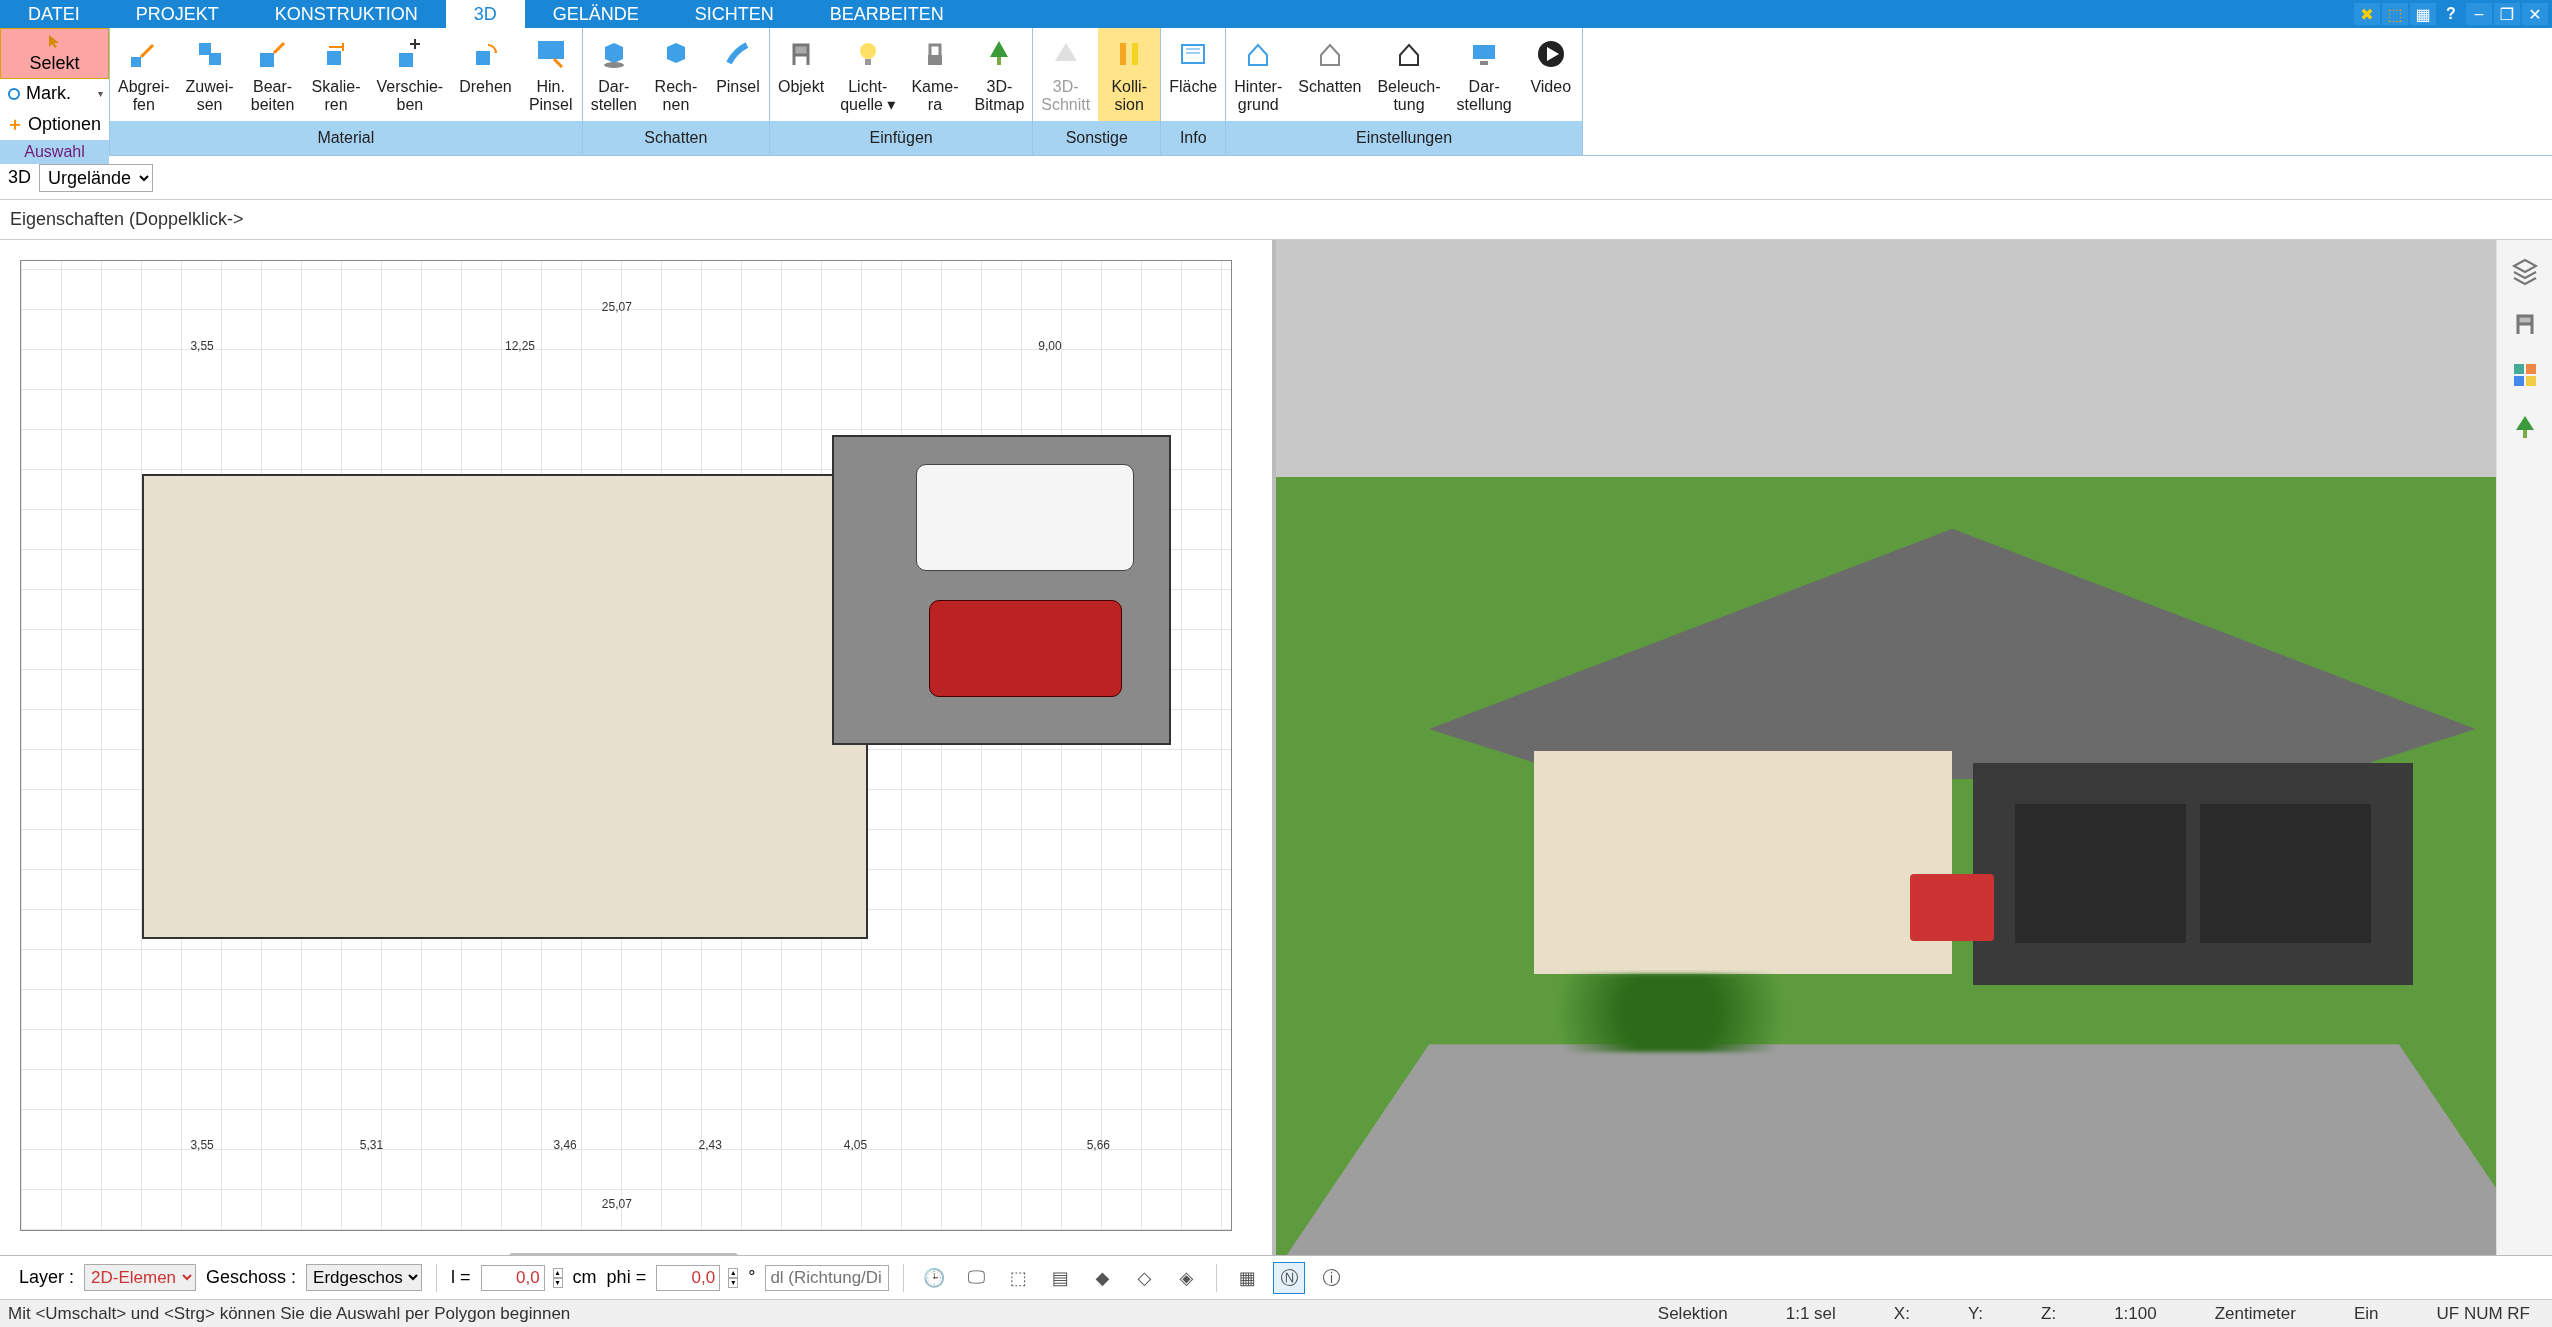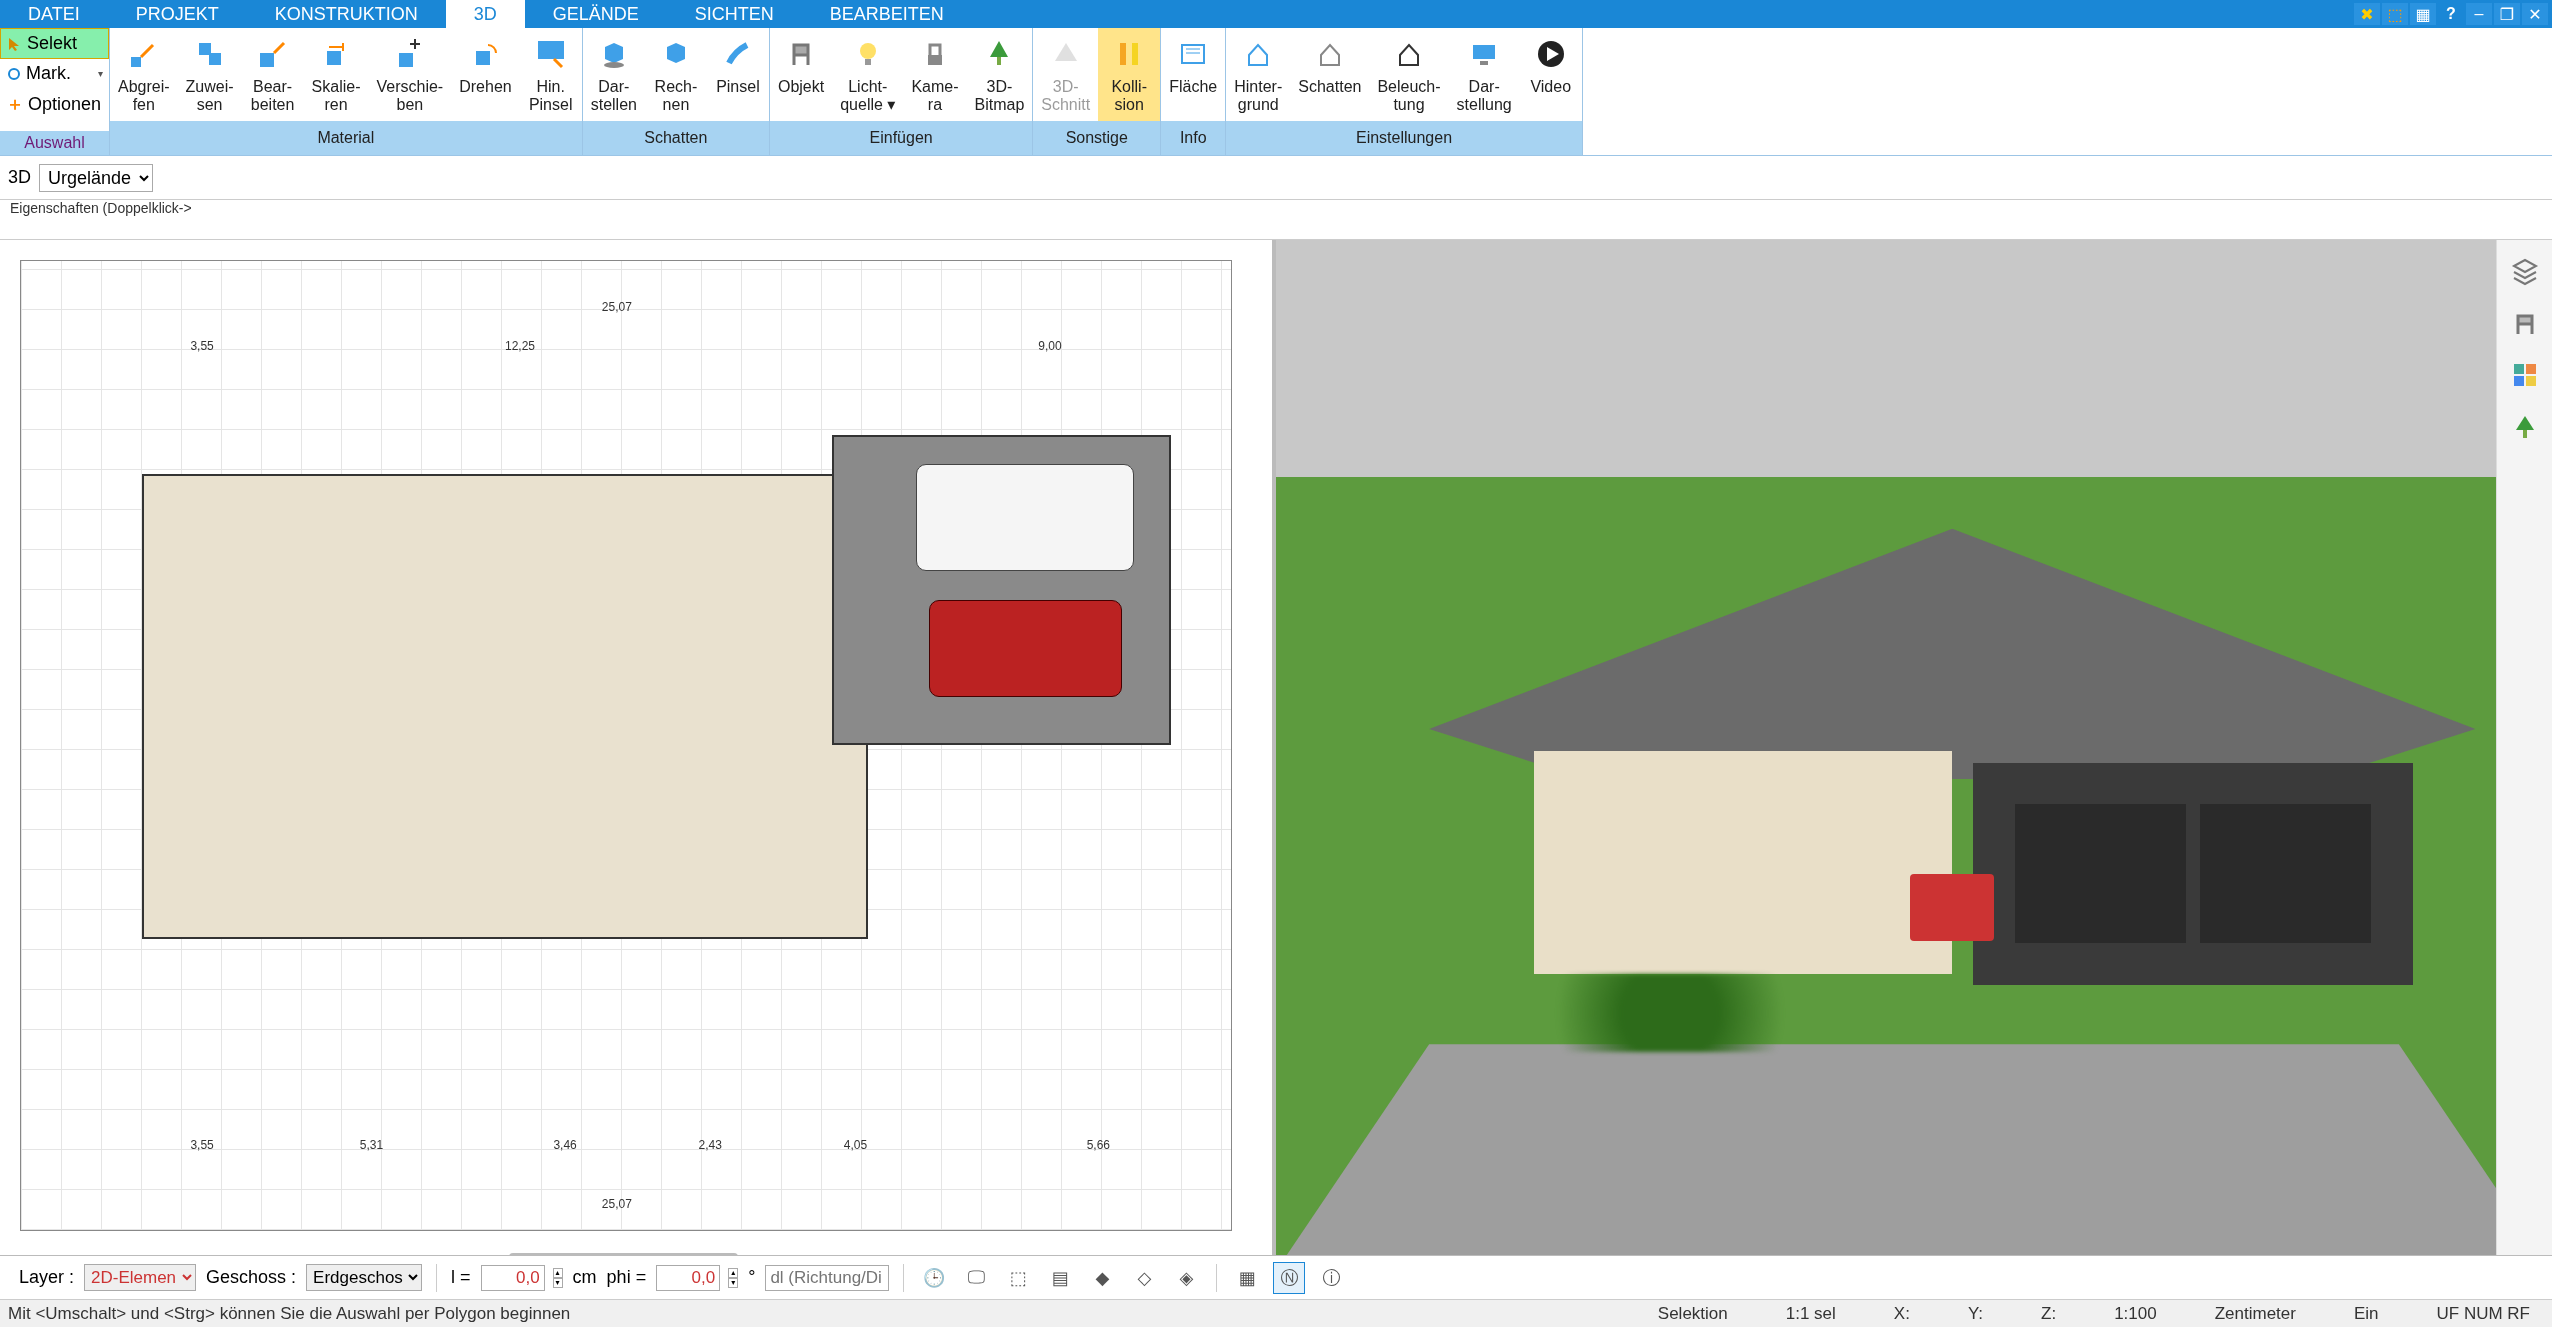--- a/index.html
+++ b/index.html
@@ -11,37 +11,37 @@
 .menubar .menu-item.active { background: #fff; color: #1a87d6; }
 .menubar .spacer { flex: 1; }
 .menubar .win-btns { display: flex; align-items: center; padding-right: 4px; gap: 2px; }
 .menubar .win-btns span { width: 26px; height: 22px; display: flex; align-items: center; justify-content: center; font-size: 16px; cursor: pointer; background: #2a93e0; }
 .menubar .win-btns span.help { background:#1a87d6; font-weight:bold; }
 
 
 .ribbon { display: flex; background: #fff; border-bottom: 1px solid #9cc5e6; height: 128px; }
 .ribbon-left { display: flex; flex-direction: column; width: 110px; border-right: 1px solid #9cc5e6; }
 .ribbon-left .btn { display: flex; align-items: center; font-size: 18px; padding: 4px 6px; gap: 4px; cursor:pointer; }
-.ribbon-left .btn.select { background: #86efac; border: 1px solid #d6a400; }
+.ribbon-left .btn.select { background: #fca5a5; border: 1px solid #d6a400; flex-direction: column; }
 .ribbon-left .dd { font-size: 10px; color:#555; margin-left:auto; }
 .ribbon-left .grouplabel { margin-top:auto; text-align:center; background:#a7d3f2; font-size:16px; padding:3px 0; color:#701a75; }
 
 .ribbon-group { display: flex; flex-direction: column; border-right: 1px solid #9cc5e6; }
 .ribbon-group .items { display: flex; flex: 1; }
 .ribbon-item { display: flex; flex-direction: column; align-items: center; justify-content: flex-start; padding: 6px 8px 2px; cursor: pointer; min-width: 62px; }
 .ribbon-item.active { background: #ffe48a; }
 .ribbon-item .icon { width: 40px; height: 40px; margin-bottom: 4px; display:flex; align-items:center; justify-content:center; }
 .ribbon-item .label { font-size: 16px; text-align: center; line-height: 1.15; color:#222; white-space:pre-line; }
 .ribbon-group .grouplabel { text-align: center; background: #a7d3f2; font-size: 16px; padding: 8px 0; color:#222; }
 
 
 .subbar { display: flex; align-items: center; height: 44px; border-bottom: 1px solid #ccc; padding: 0 8px; gap: 8px; font-size: 18px; }
 .subbar select { font-size: 18px; padding: 2px 4px; border: 1px solid #aaa; background:#fff; }
 
-.propbar { display:flex; height: 40px; border-bottom:1px solid #ccc; padding:0 10px; font-size:14px; color:#333; }
+.propbar { display:flex; align-items:center; height: 40px; border-bottom:1px solid #ccc; padding:0 10px; font-size:18px; color:#333; }
 
 
 .main { position: absolute; top: 240px; bottom: 56px; left: 0; right: 0; display: flex; }
 .pane { position: relative; overflow: hidden; }
 .pane-left { flex: 0 0 50%; border-right: 4px solid #bbb; background:#fff; }
 .pane-right { flex: 1; background: #5d9b3e; position:relative; }
 .pane-right-sky { position:absolute; top:0; left:0; right:0; height:23%; background:#c8c8c8; }
 
 
 .floorplan { position:absolute; inset:20px 40px 40px 20px; background:

